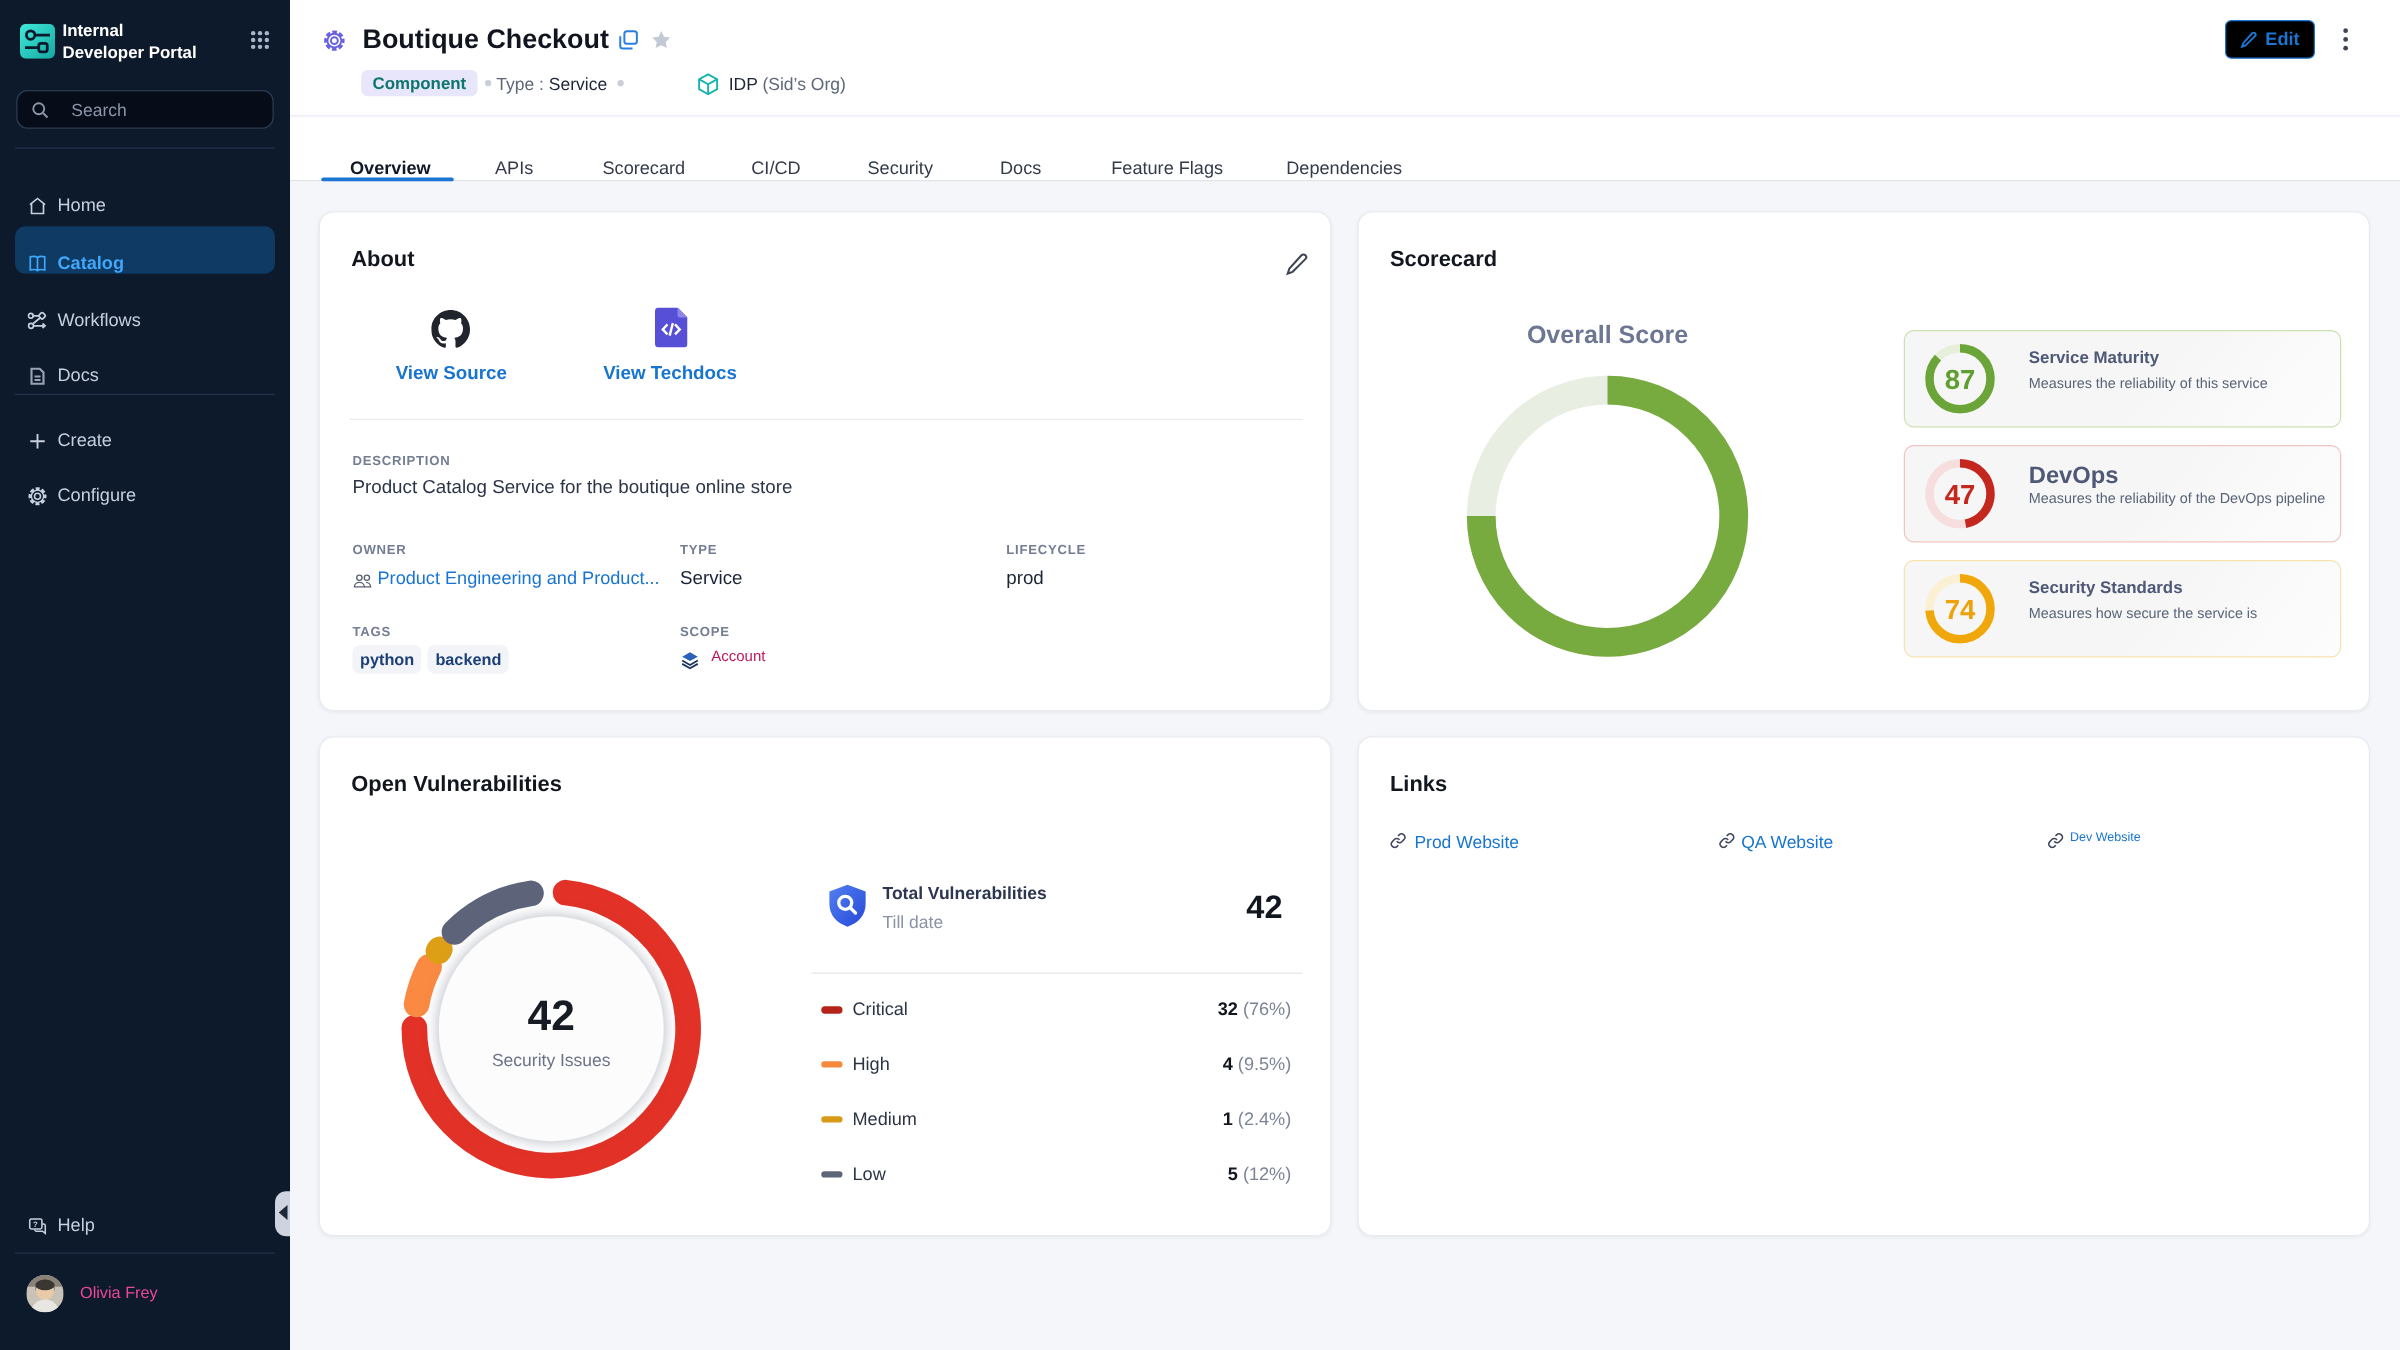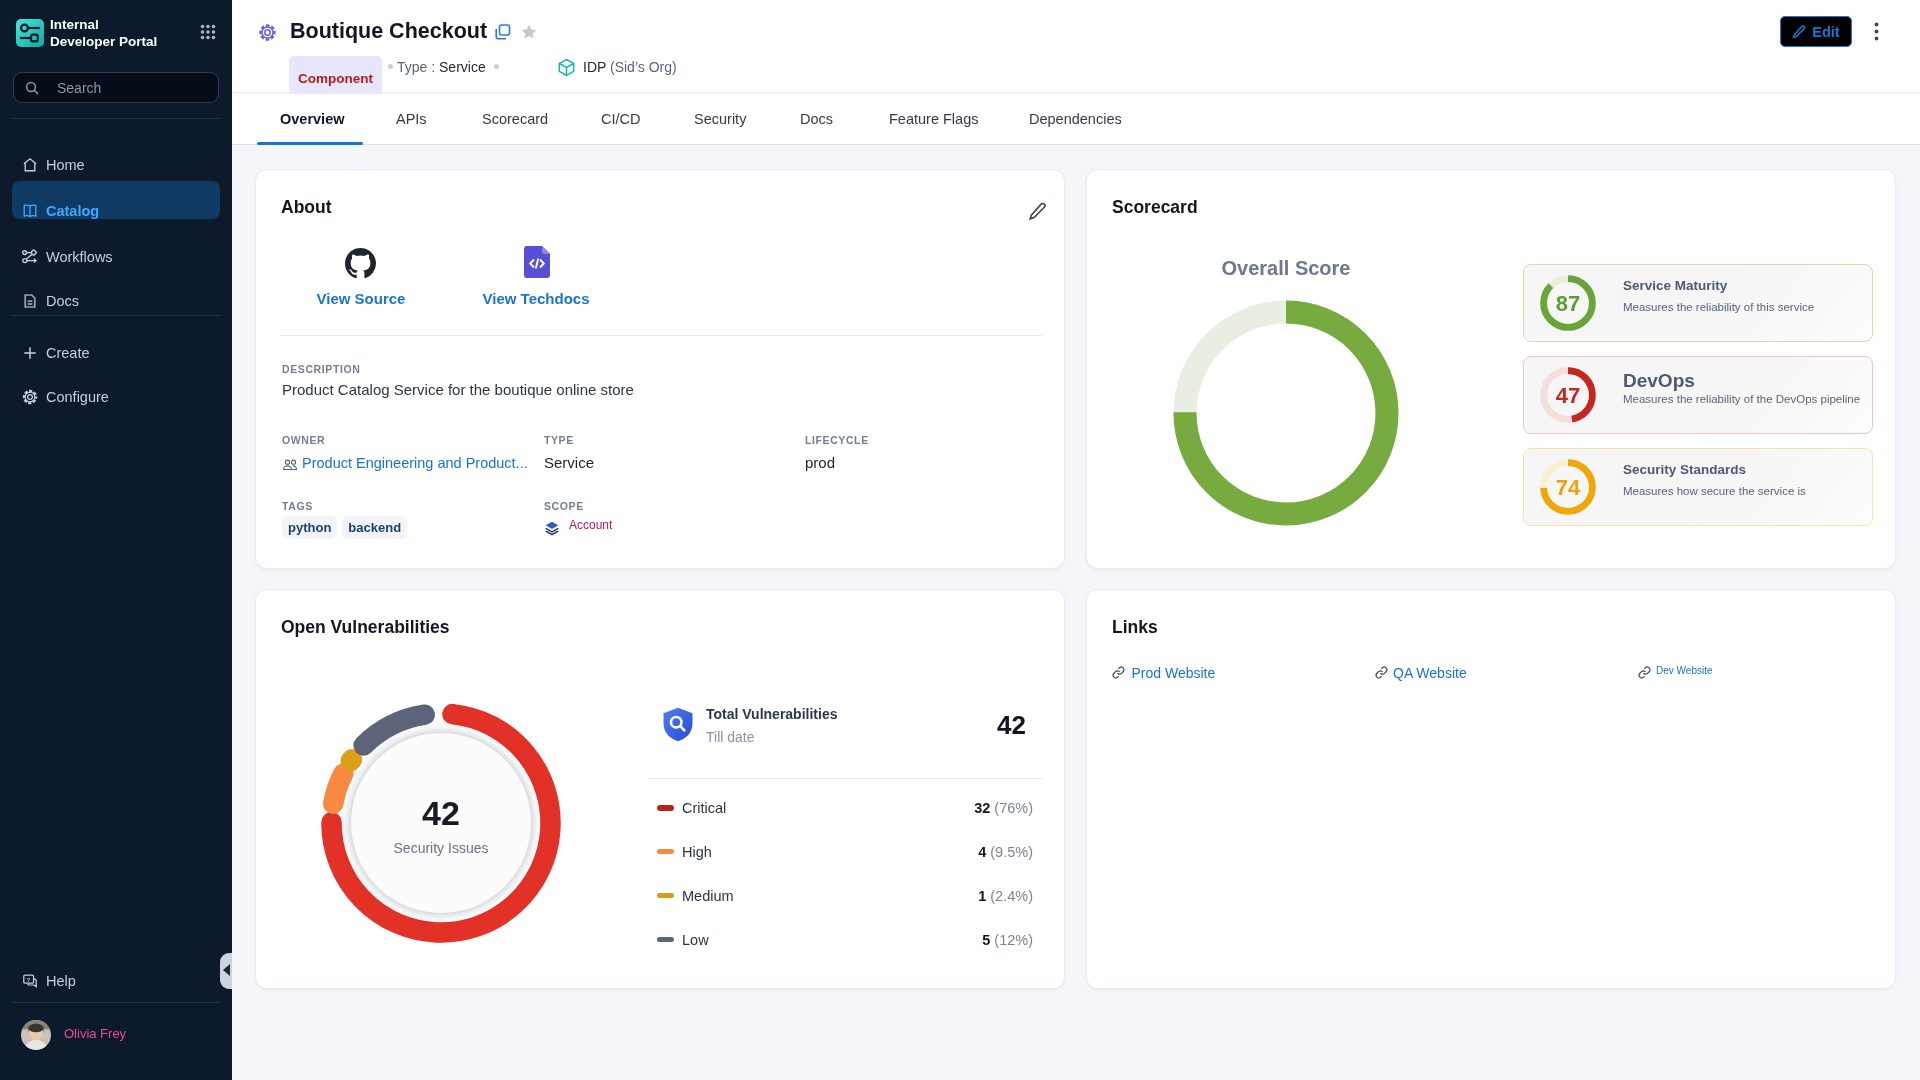--- a/index.html
+++ b/index.html
@@ -13,25 +13,25 @@
 .sb-search { position:absolute; left:13px; top:72px; width:206px; height:31px; background:#060d19; border:1px solid #2c3a52; border-radius:9px; }
 .sb-search span { position:absolute; left:43px; top:7px; color:#8d96a8; font-size:14px; }
 .sb-divider { position:absolute; left:12px; width:208px; height:1px; background:#22304a; }
 .nav-item { position:absolute; left:12px; width:208px; height:38px; border-radius:8px; color:#c7cfdc; font-size:14.5px; display:flex; align-items:flex-end; }
 .nav-item .ic { width:16px; height:16px; margin-left:10px; margin-right:8px; flex:none; }
 .nav-item.active { background:#0e3a63; color:#41a7fa; font-weight:bold; }
 
 
 #header { position:absolute; left:232px; top:0; width:1688px; height:93px; background:#fff; border-bottom:1px solid #eceef3; z-index:2; }
 #tabsbar { position:absolute; left:232px; top:94px; width:1688px; height:51px; background:#fff; border-bottom:1px solid #e0e3e9; z-index:2; }
-.tab { position:absolute; top:0; height:66px; line-height:50px; font-size:14.5px; color:#333a49; padding:0 23px; }
+.tab { position:absolute; top:16px; height:66px; line-height:50px; font-size:14.5px; color:#333a49; padding:0 23px; }
 .tab.active { color:#101828; font-weight:bold; }
 .tab-underline { position:absolute; left:25px; top:48px; width:106px; height:3px; background:#1a76d2; border-radius:2px; }
 .page-title { position:absolute; left:58px; top:19px; font-size:21.5px; font-weight:bold; color:#10151f; }
-.chip { position:absolute; left:57px; top:56px; background:#e8e6fb; color:#b91c1c; font-size:13.5px; font-weight:bold; padding:15px 9px; border-radius:5px; }
+.chip { position:absolute; left:57px; top:56px; background:#e8e6fb; color:#0f766e; font-size:13.5px; font-weight:bold; padding:3px 9px; border-radius:5px; }
 .meta { position:absolute; top:59px; font-size:14px; color:#5d6779; }
 .meta b { color:#1d2636; font-weight:normal; }
 .dotsep { position:absolute; width:5px; height:5px; border-radius:50%; background:#c9cfd9; }
 .edit-btn { position:absolute; left:1548px; top:16px; width:72px; height:31px; border:1.5px solid #1a76d2; border-radius:5px; color:#1a76d2; font-size:14.5px; font-weight:bold; display:flex; align-items:center; justify-content:center; gap:6px; background:#000000; }
 
 
 .card { position:absolute; background:#fff; border:1px solid #e9ebf0; border-radius:12px; box-shadow:0 1px 3px rgba(20,30,55,0.05); }
 .card-title { position:absolute; left:25px; top:27px; font-size:17.5px; font-weight:bold; color:#12161f; }
 .lbl { font-size:10.5px; color:#747e93; font-weight:bold; letter-spacing:0.6px; }
 .tag-chip { display:inline-block; background:#f2f4f8; color:#1c3f77; font-size:13px; font-weight:bold; padding:4px 6px; border-radius:6px; margin-right:5px; }

